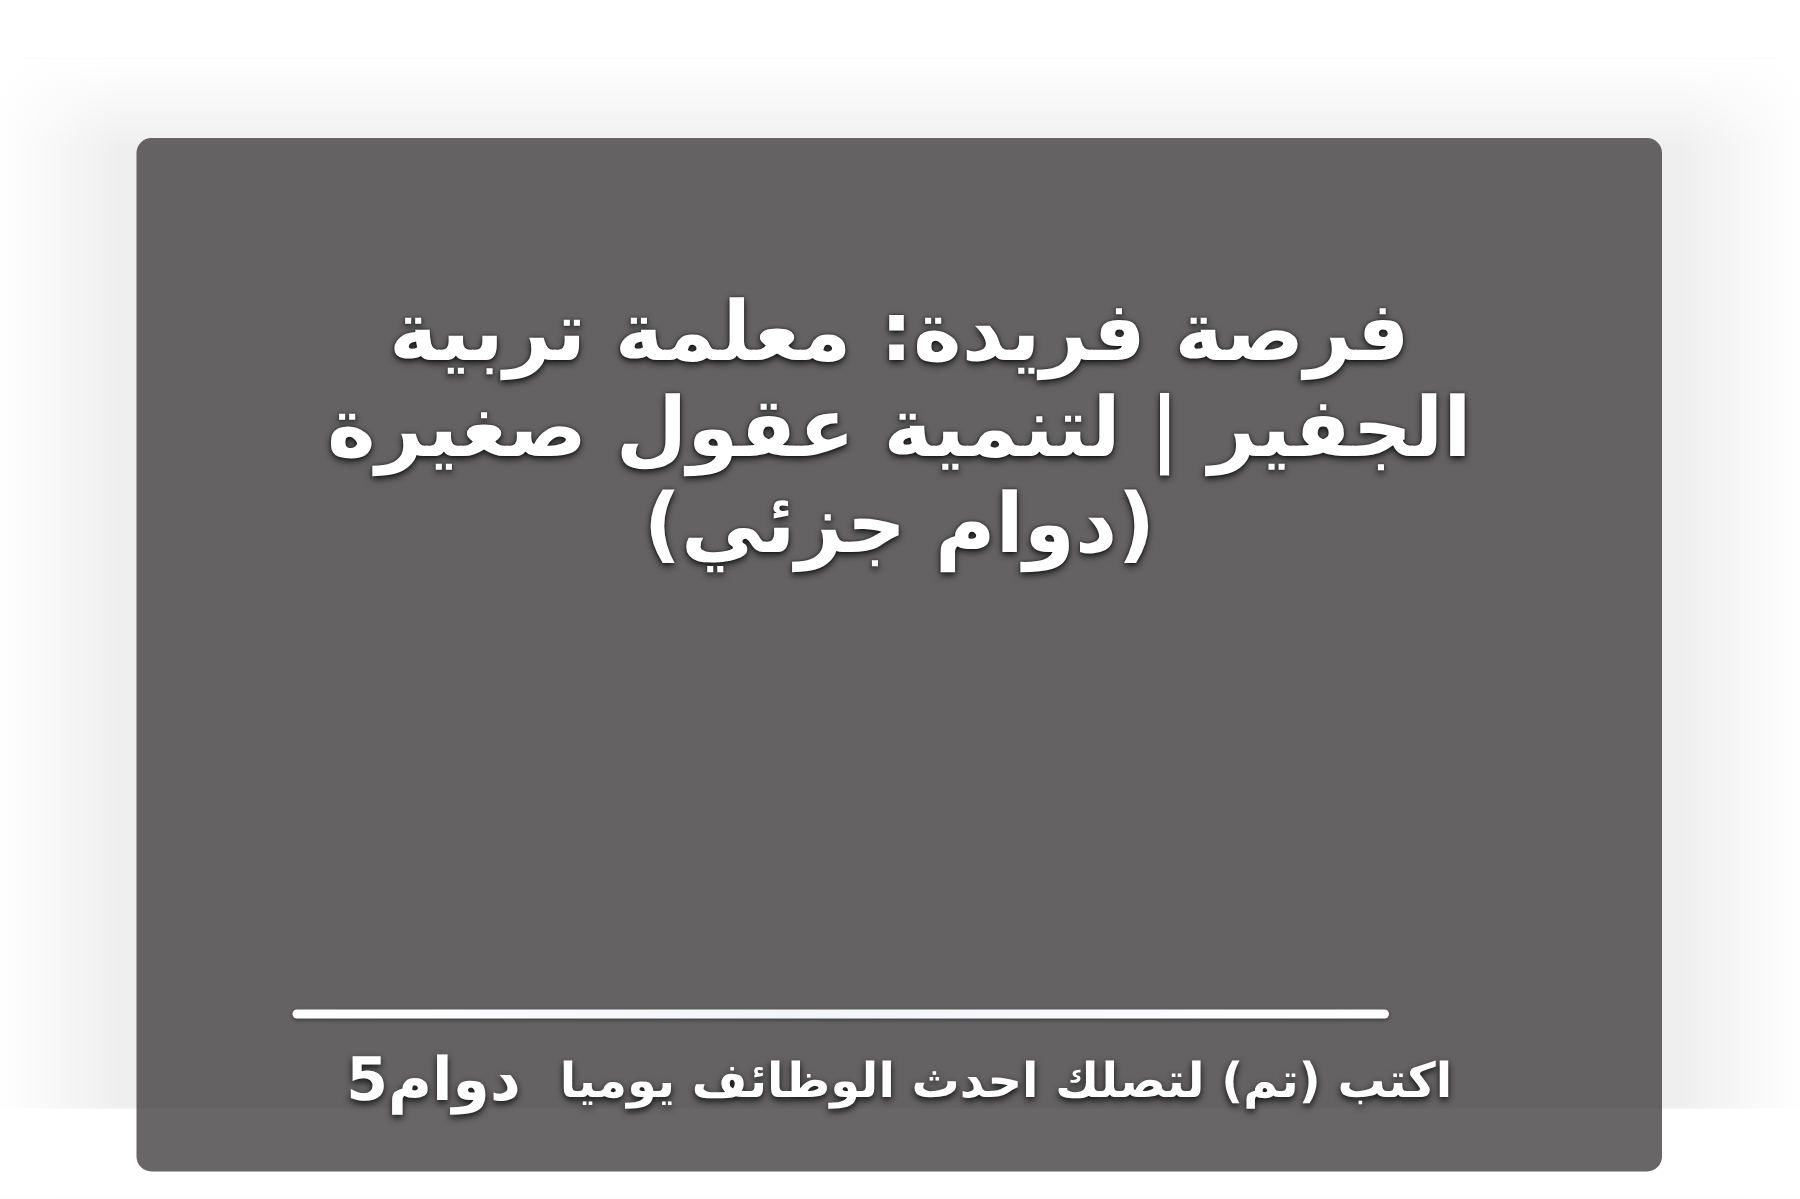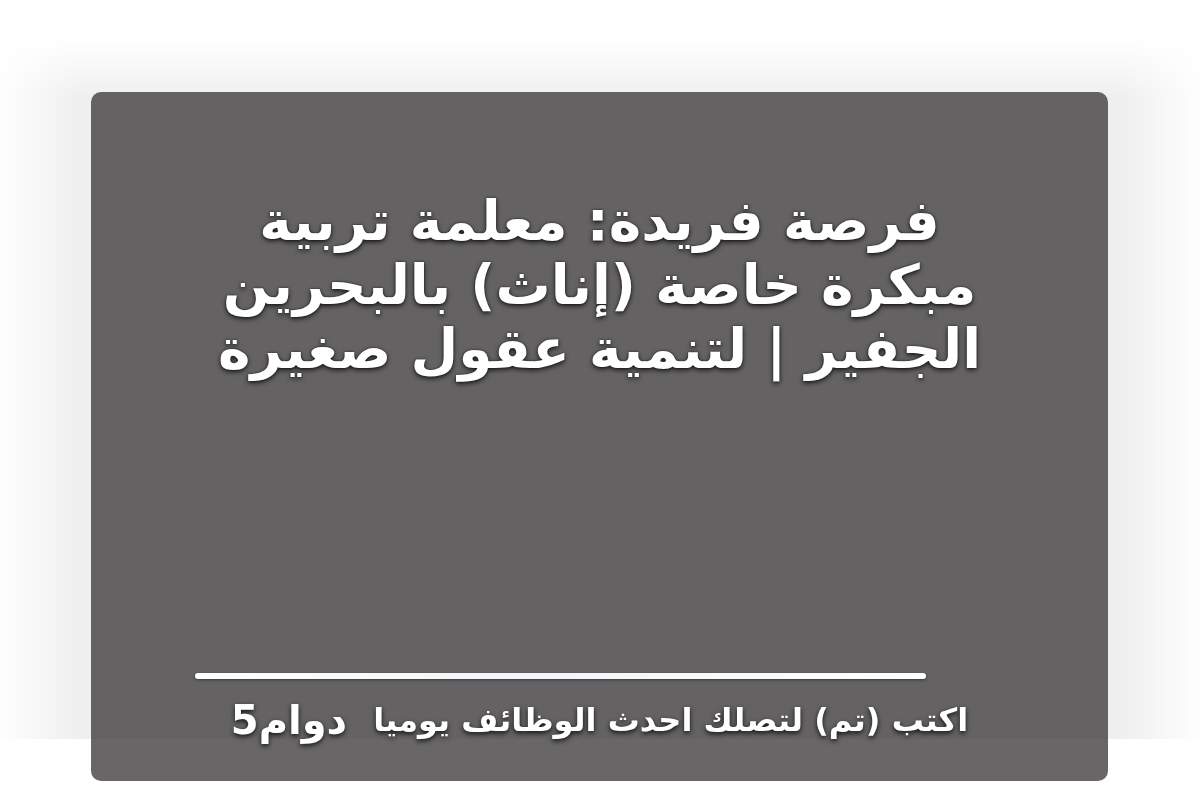--- a/index.html
+++ b/index.html
@@ -190,22 +190,22 @@
       background:linear-gradient(90deg,rgba(255,255,255,0.96) 0px,rgba(255,255,255,0.0) 80px,
                  rgba(255,255,255,0) 1120px,rgba(255,255,255,0.96) 1200px);"></div>
     <div style="position:absolute;left:0;top:0;width:1200px;height:60px;background:linear-gradient(180deg,#fff 0%,rgba(255,255,255,0) 100%);"></div>
     <div style="position:absolute;left:0;top:739px;width:1200px;height:60px;background:linear-gradient(0deg,rgba(255,255,255,0.55) 0%,rgba(255,255,255,0) 100%);"></div>
   </div>
 
   <div class="overlay"></div>
 
   <div class="title-block">
     <div class="title-line">فرصة فريدة: معلمة تربية</div>
-    <div class="title-line">مبكرة خاصة (إناث) بالبحرين</div>
     <div class="title-line">الجفير | لتنمية عقول صغيرة</div>
+    <div class="title-line">(دوام جزئي)</div>
   </div>
 
   <div class="divider"></div>
 
   <div class="footer">
     <div class="brand">
       <span>دوام</span>
         <span class="brand-num">5</span>
     </div>
     <div class="tagline">اكتب (تم) لتصلك احدث الوظائف يوميا</div>

